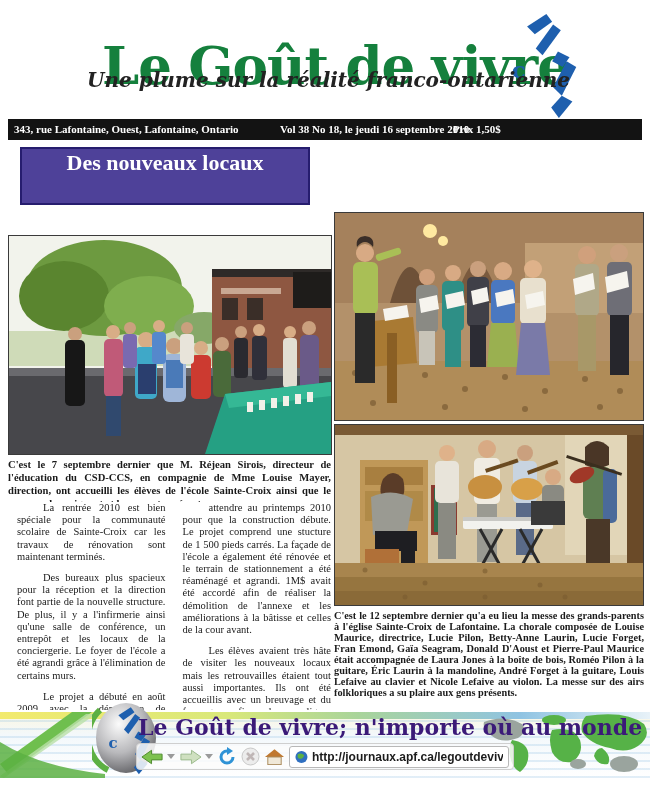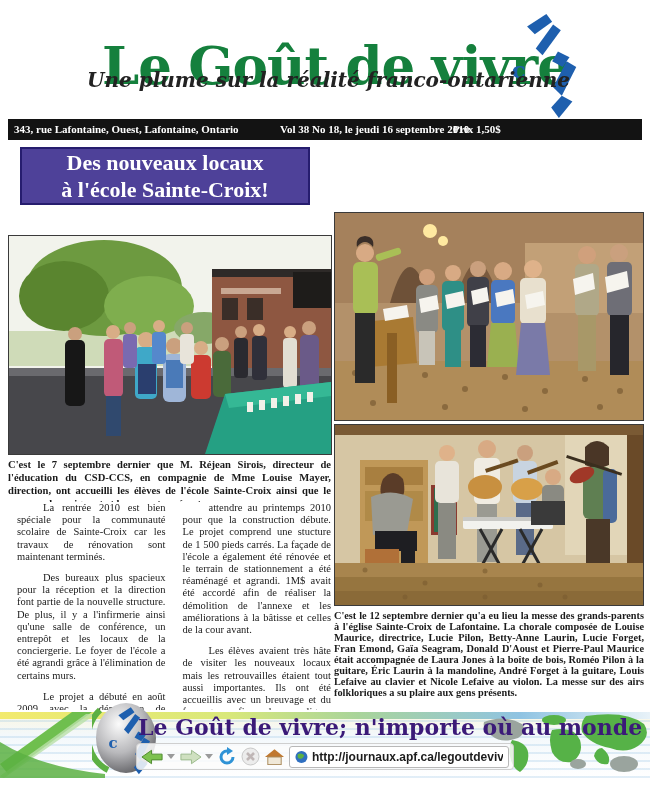--- a/index.html
+++ b/index.html
@@ -80,21 +80,20 @@
   <div class="tagline">Une plume sur la réalité franco-ontarienne</div>
 
   <div class="infobar">
     <span class="address">343, rue Lafontaine, Ouest, Lafontaine, Ontario</span>
     <span class="edition">Vol 38 No 18, le jeudi 16 septembre 2010</span>
     <span class="price">Prix 1,50$</span>
   </div>
 
   <div class="headline-box headline-left">
     <div>Des nouveaux locaux</div>
-    <div>à l'école Sainte-Croix!</div>
   </div>
 
 
   <div class="photo photo-school">
     <svg viewBox="0 0 322 218" width="322" height="218">
       <rect width="322" height="218" fill="#f2f3ec"></rect>
       <rect y="95" width="322" height="35" fill="#cfdbb8"></rect>
       <ellipse cx="95" cy="52" rx="78" ry="48" fill="#6d9a40"></ellipse>
       <ellipse cx="55" cy="60" rx="45" ry="35" fill="#5a852f"></ellipse>
       <ellipse cx="140" cy="70" rx="45" ry="30" fill="#7fae4e"></ellipse>

